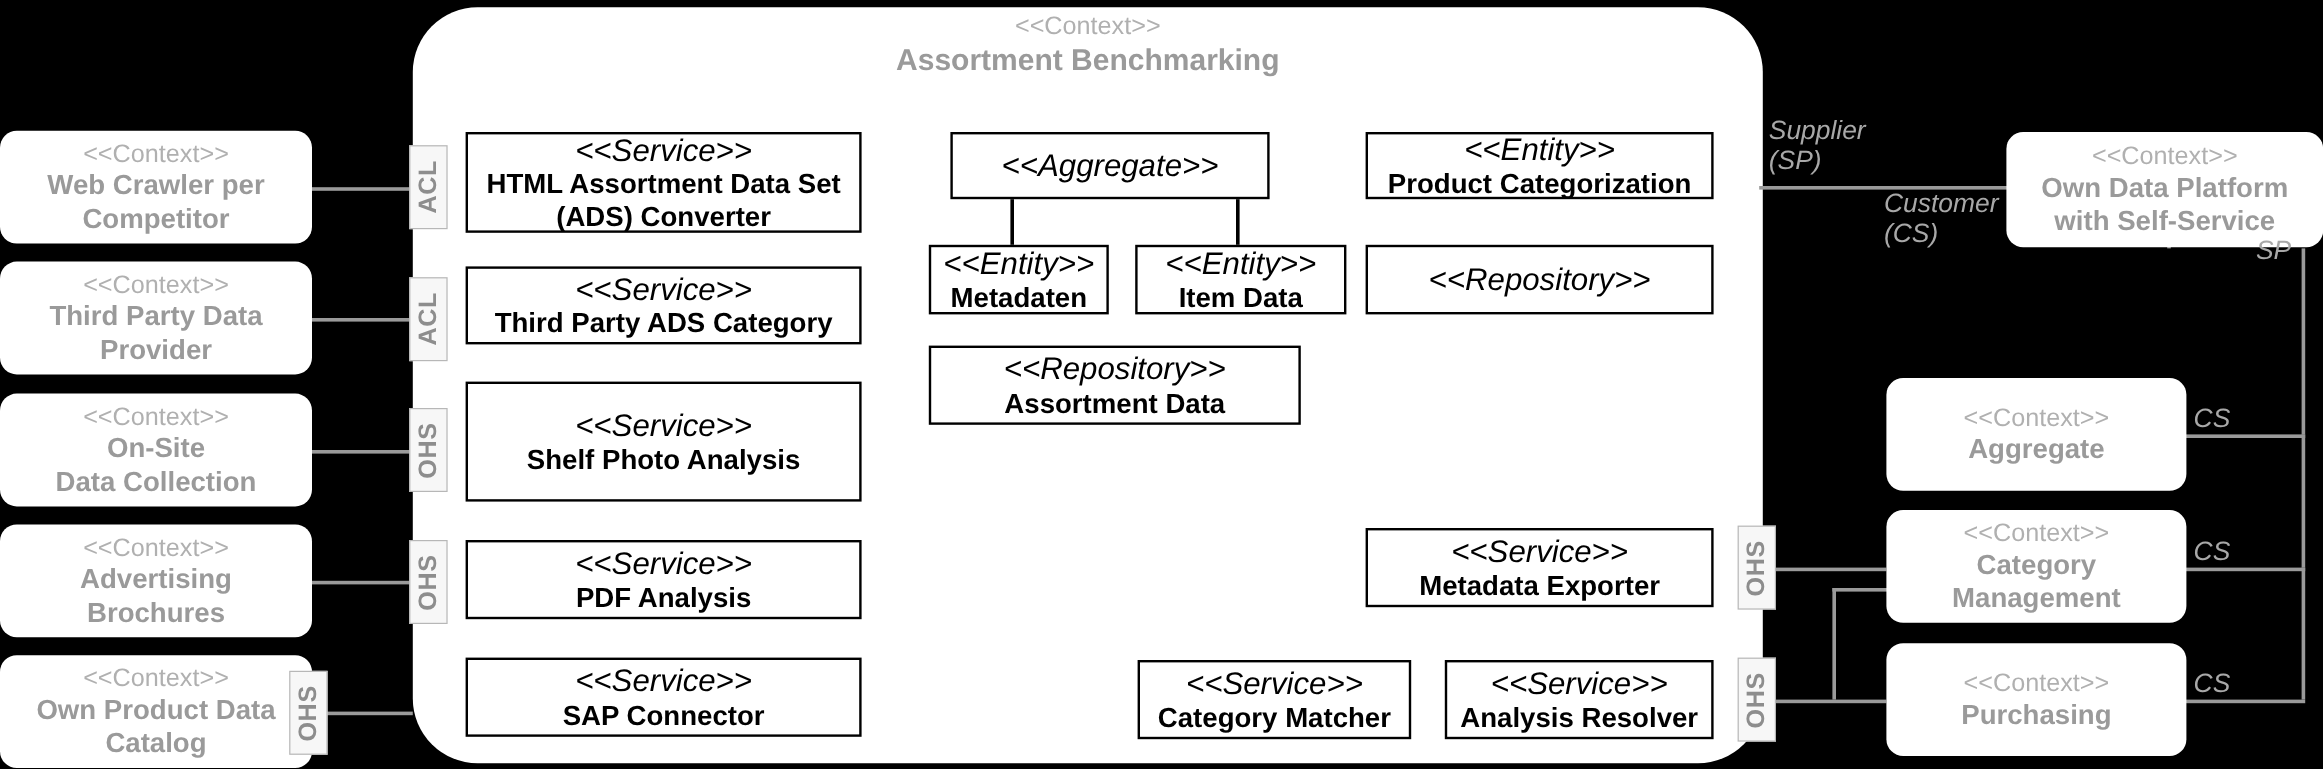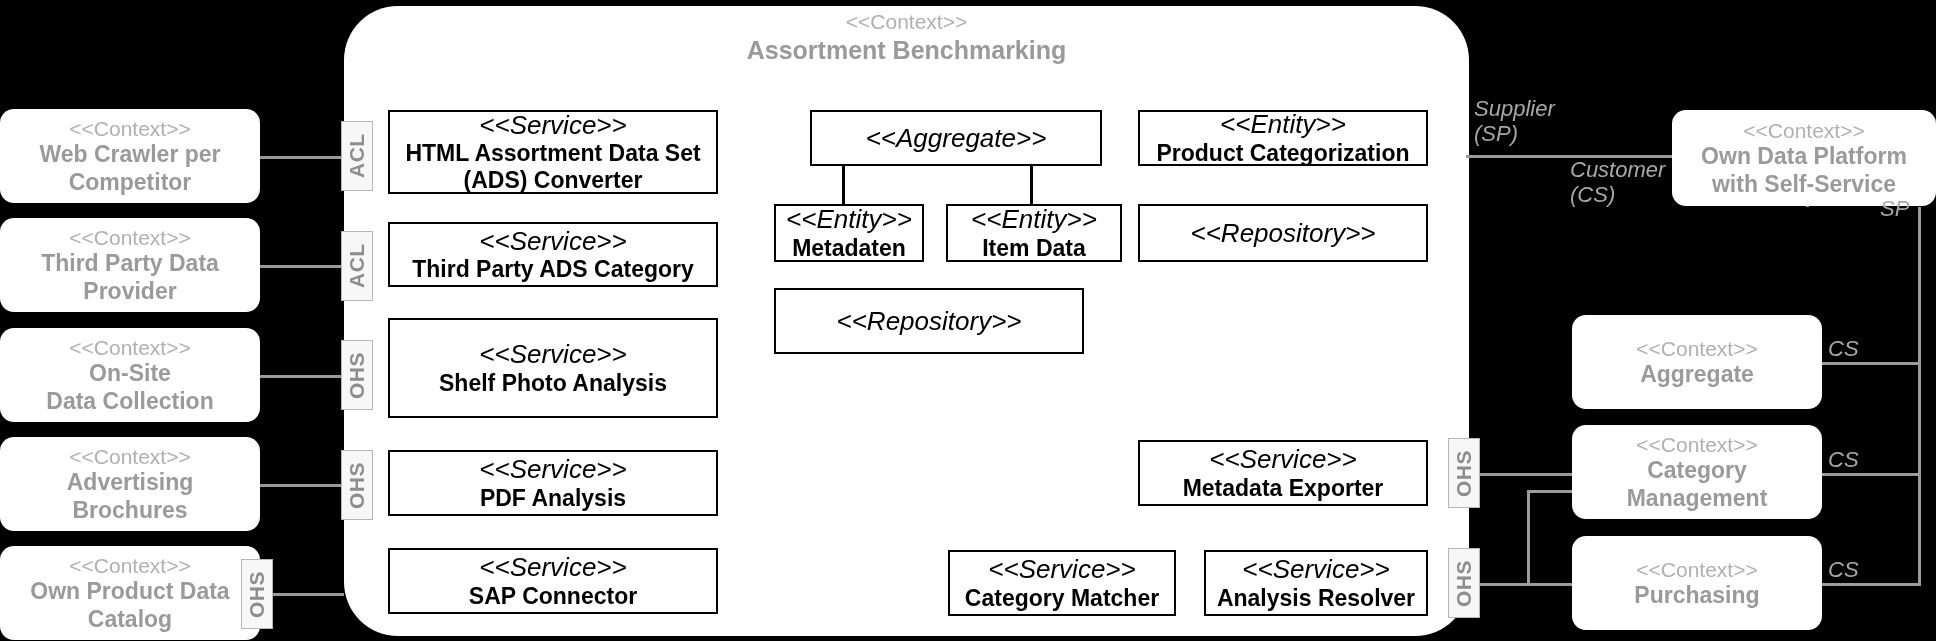--- a/index.html
+++ b/index.html
@@ -204,33 +204,34 @@
     <div class="bname">PDF Analysis</div>
   </div>
   <div class="blk" style="left:388px;top:548px;width:330px;height:66px;">
     <div class="stereo">&lt;&lt;Service&gt;&gt;</div>
     <div class="bname">SAP Connector</div>
   </div>
 
   <div class="line v" style="left:842px;top:164px;height:42px;background:#000;width:2.5px;"></div>
   <div class="line v" style="left:1030px;top:164px;height:42px;background:#000;width:2.5px;"></div>
 
-  <div class="blk" style="left:810px;top:110px;width:292px;height:56px;">
+  <div class="blk" style="left:792px;top:110px;width:266px;height:56px;">
     <div class="stereo">&lt;&lt;Aggregate&gt;&gt;</div>
   </div>
   <div class="blk" style="left:774px;top:204px;width:150px;height:58px;">
     <div class="stereo">&lt;&lt;Entity&gt;&gt;</div>
     <div class="bname">Metadaten</div>
   </div>
   <div class="blk" style="left:946px;top:204px;width:176px;height:58px;">
     <div class="stereo">&lt;&lt;Entity&gt;&gt;</div>
     <div class="bname">Item Data</div>
   </div>
   <div class="blk" style="left:774px;top:288px;width:310px;height:66px;">
     <div class="stereo">&lt;&lt;Repository&gt;&gt;</div>
+    <div class="bname">Assortment Data</div>
   </div>
 
   <div class="blk" style="left:1138px;top:110px;width:290px;height:56px;">
     <div class="stereo">&lt;&lt;Entity&gt;&gt;</div>
     <div class="bname">Product Categorization</div>
   </div>
   <div class="blk" style="left:1138px;top:204px;width:290px;height:58px;">
     <div class="stereo">&lt;&lt;Repository&gt;&gt;</div>
   </div>
   <div class="blk" style="left:1138px;top:440px;width:290px;height:66px;">

